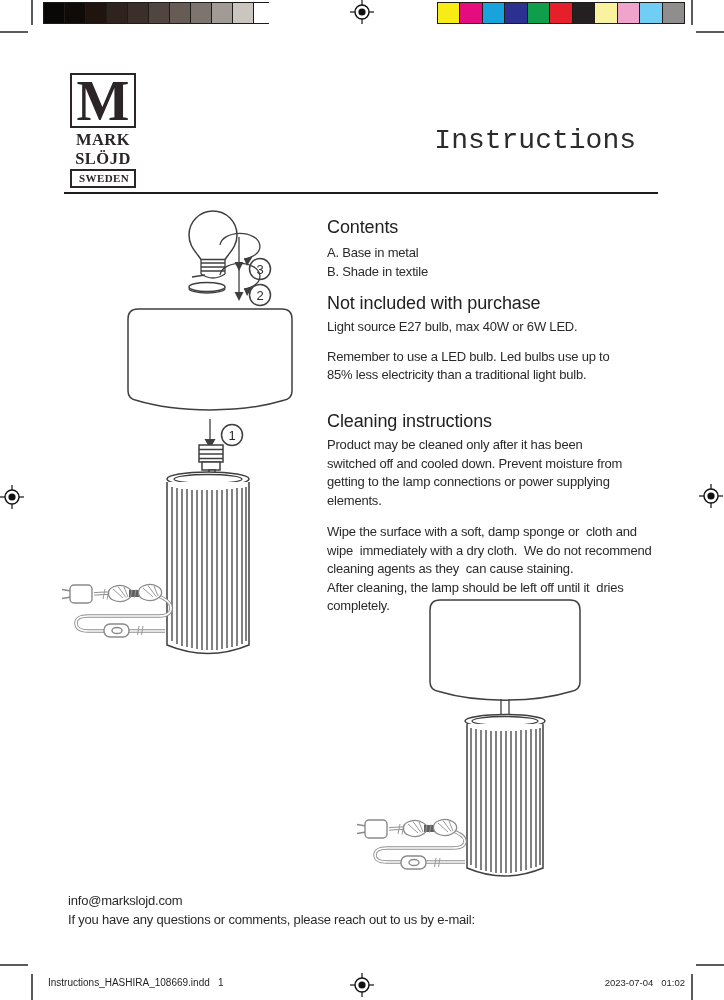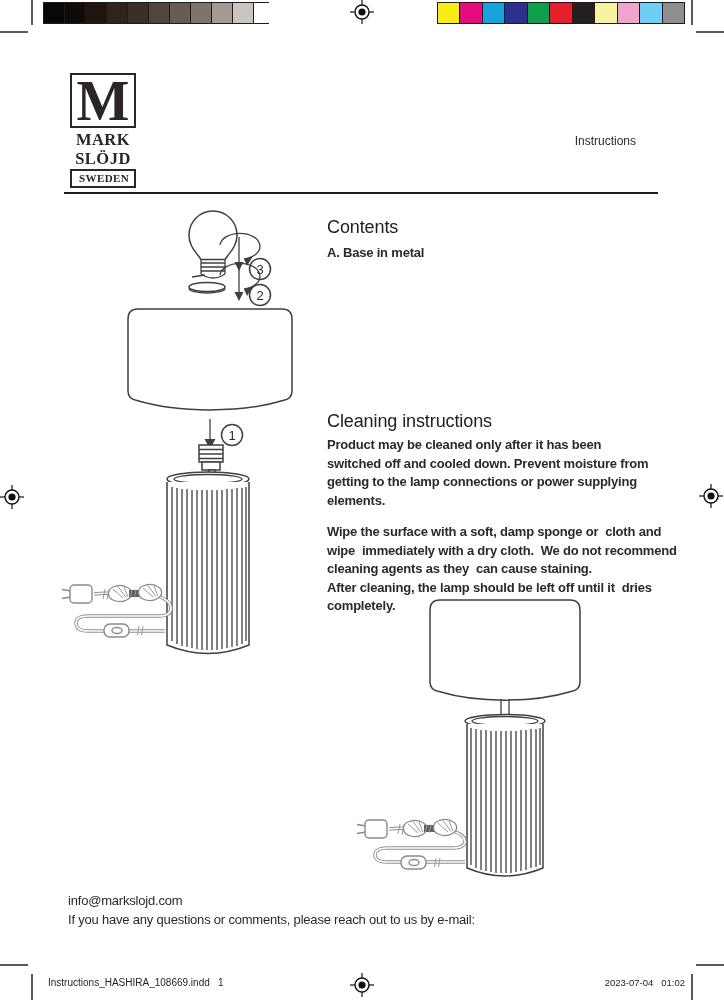--- a/index.html
+++ b/index.html
@@ -20,28 +20,28 @@
 
   
   .logo{position:absolute;left:70px;top:73px;width:66px;color:#2b2527;
         font-family:"Liberation Serif",serif;font-weight:bold;text-align:center;}
   .logo .m-box{border:2.5px solid #2b2527;height:51px;display:flex;align-items:center;justify-content:center;
         font-size:56px;line-height:1;overflow:hidden;}
   .logo .name{font-size:16.5px;line-height:15px;letter-spacing:.5px;margin-top:4px;transform:scaleY(1.05);}
   .logo .sweden-box{border:2.5px solid #2b2527;font-size:11px;letter-spacing:.4px;padding:1px 7px 2px;margin-top:3px;}
 
   
-  .doc-header{position:absolute;top:127px;right:88px;text-align:right;font-size:12px;line-height:28px;color:#2b2b2b;}
+  .doc-header{position:absolute;top:127px;right:88px;text-align:right;font-size:28px;line-height:28px;color:#2b2b2b;font-family:Liberation Mono, monospace;}
 
   .divider{position:absolute;left:64px;top:192px;width:594px;height:2px;background:#1c1c1c;}
 
   
   .col{position:absolute;left:327px;width:340px;margin-top:8px;}
   .h2{font-size:18px;color:#212121;letter-spacing:-.1px;}
-  .body{font-size:13px;line-height:18.5px;letter-spacing:-.2px;color:#2a2a2a;font-weight:bold;}
+  .body{font-size:13px;line-height:18.5px;letter-spacing:-.2px;color:#2a2a2a;}
   .pre{white-space:pre;}
 
   .contact{position:absolute;left:68px;top:891px;font-size:13px;line-height:19px;letter-spacing:-.2px;color:#2a2a2a;}
 
   .footer-left{position:absolute;left:48px;top:977px;font-size:10px;color:#1f1f1f;white-space:pre;}
   .footer-right{position:absolute;right:39px;top:977px;font-size:9.5px;color:#1f1f1f;white-space:pre;}
 
   
   svg text{font-family:"Liberation Sans",sans-serif;font-size:13px;fill:#2b2b2b;}
   .ink{stroke:#3f3f3f;stroke-width:1.5;fill:#ffffff;}
@@ -129,22 +129,29 @@
 
   <div class="doc-header">
     <div>Instructions</div>
   </div>
 
   <div class="divider"></div>
 
   <div class="col" style="top:209px;">
     <div class="h2">Contents</div>
     <div class="body" style="margin-top:6px;">A. Base in metal</div>
-  </div>
-
+    <div class="body">B. Shade in textile</div>
+  </div>
+
+  <div class="col" style="top:285px;">
+    <div class="h2">Not included with purchase</div>
+    <div class="body" style="margin-top:4px;">Light source E27 bulb, max 40W or 6W LED.</div>
+    <div class="body pre" style="margin-top:11px;">Remember to use a LED bulb. Led bulbs use up to
+85% less electricity than a traditional light bulb.</div>
+  </div>
 
   <div class="col" style="top:403px;">
     <div class="h2">Cleaning instructions</div>
     <div class="body pre" style="margin-top:4px;">Product may be cleaned only after it has been
 switched off and cooled down. Prevent moisture from
 getting to the lamp connections or power supplying
 elements.</div>
     <div class="body pre" style="margin-top:13px;">Wipe the surface with a soft, damp sponge or  cloth and
 wipe  immediately with a dry cloth.  We do not recommend
 cleaning agents as they  can cause staining.

